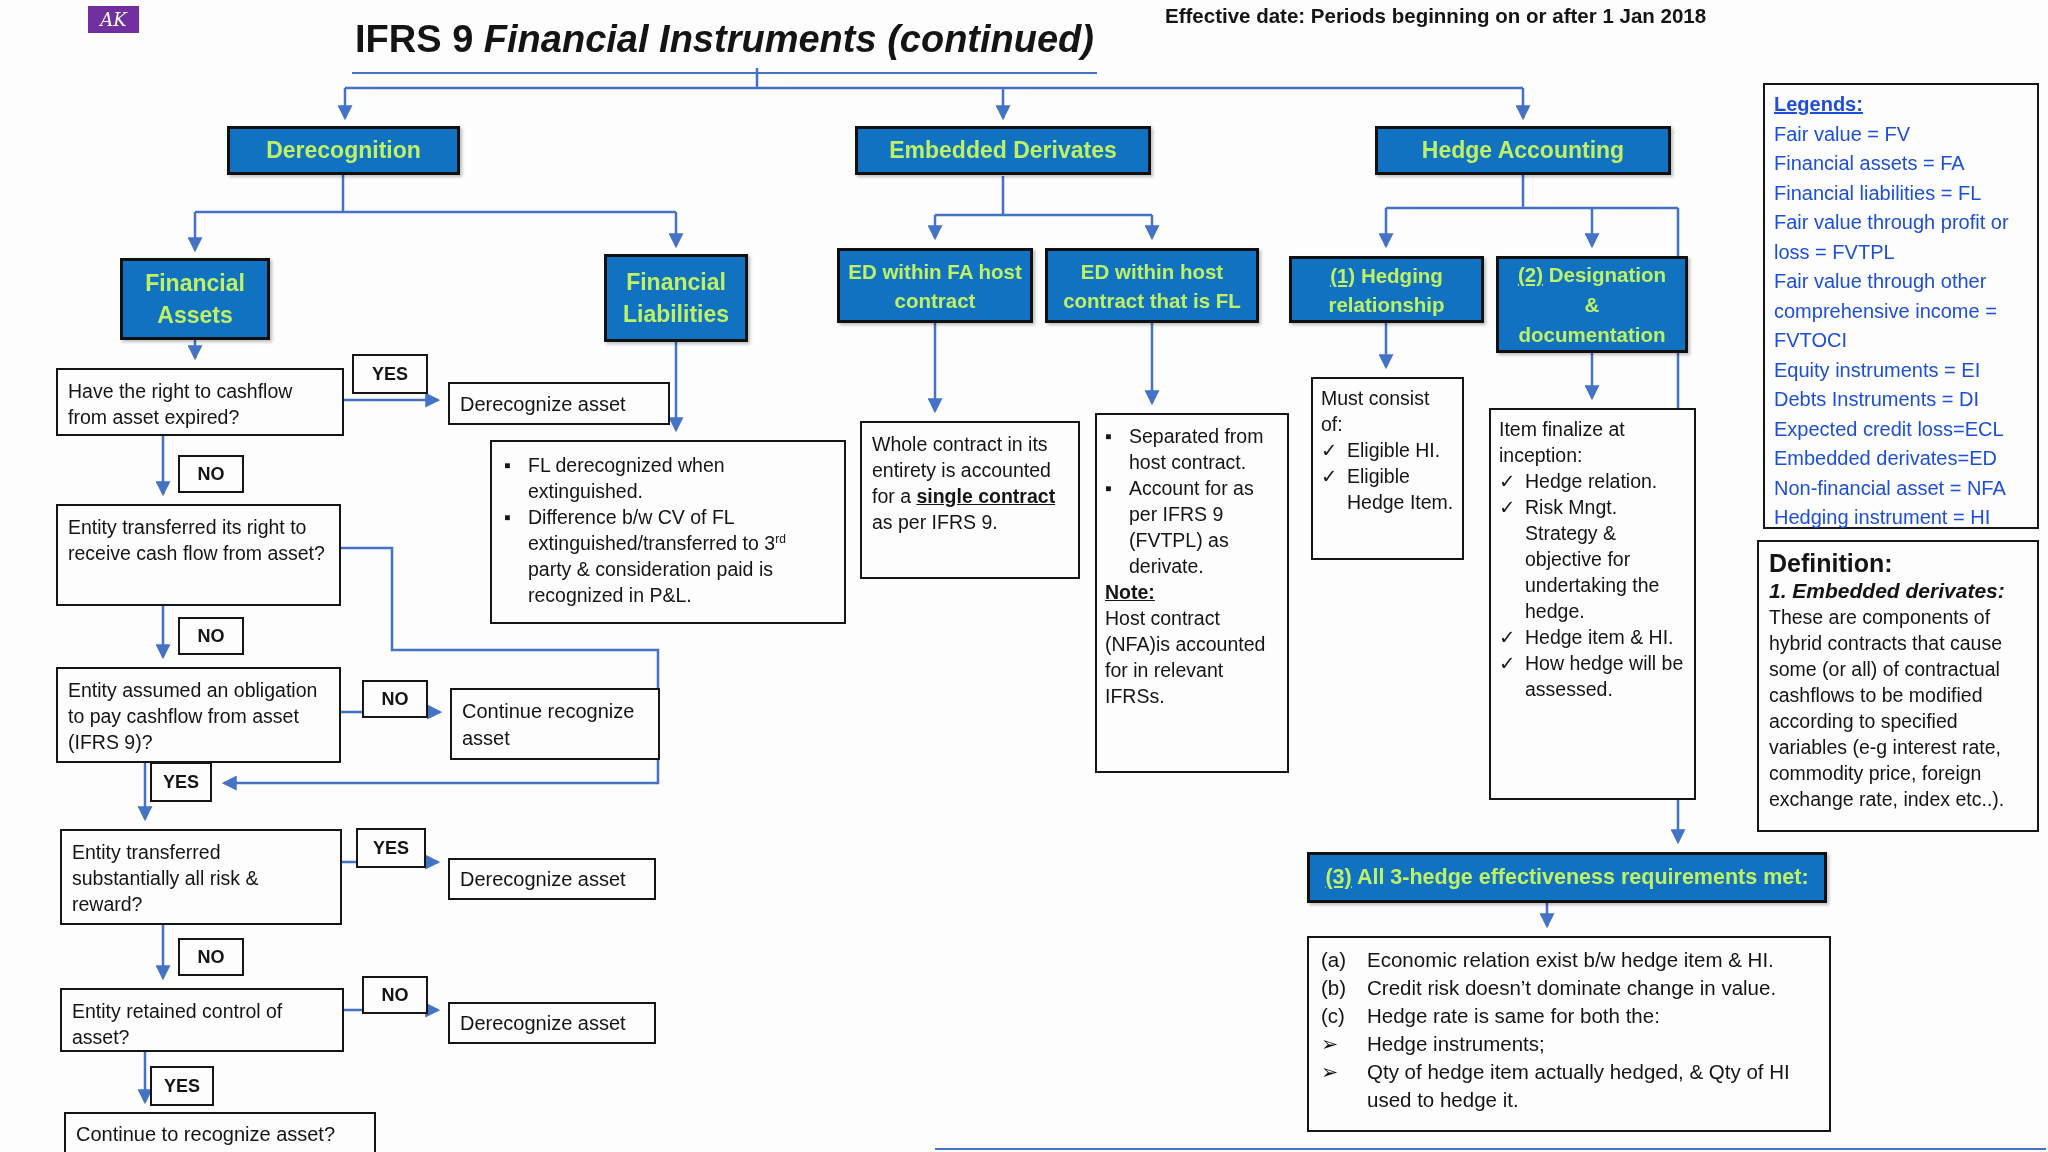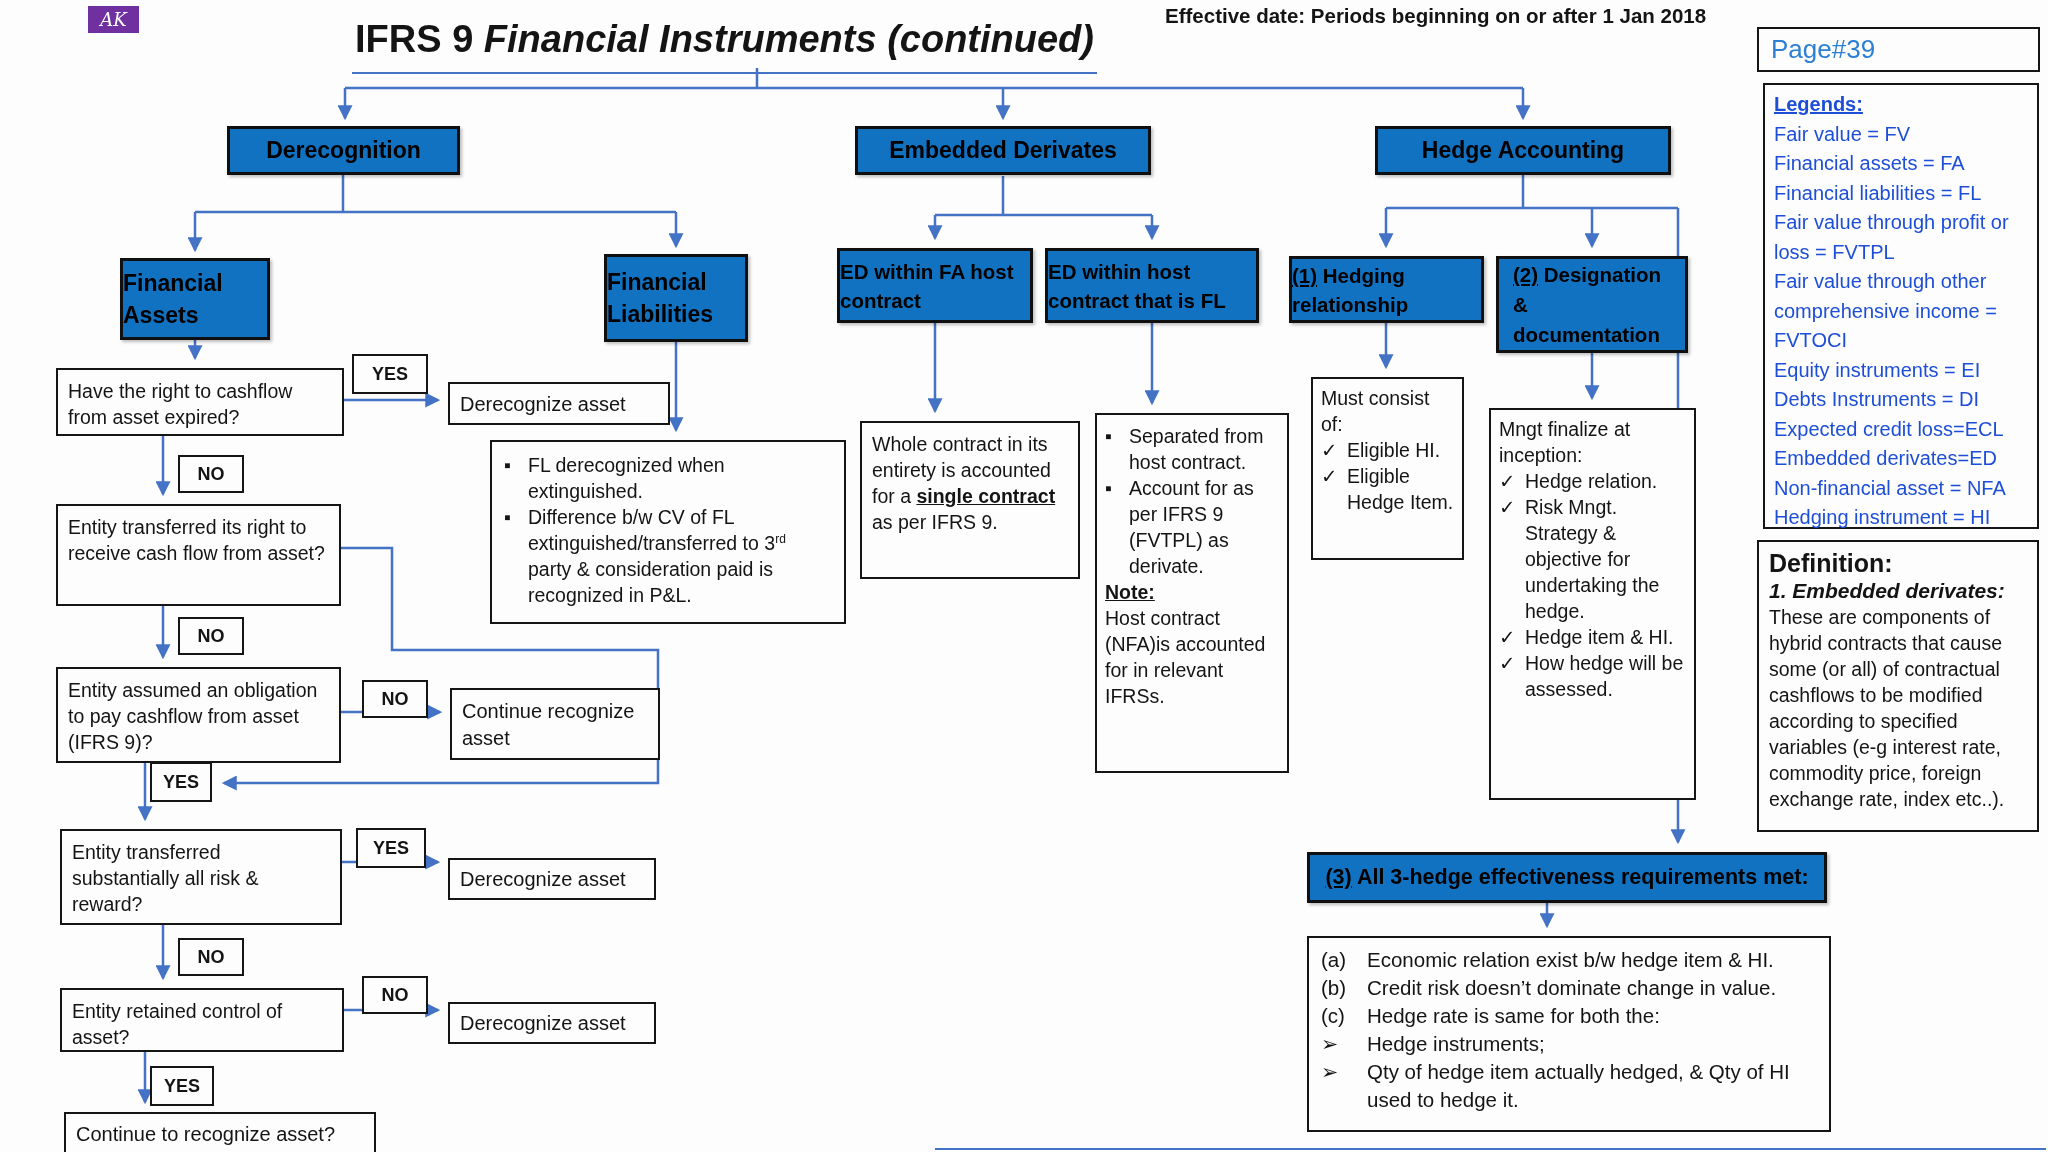--- a/index.html
+++ b/index.html
@@ -1,21 +1,21 @@
 <!DOCTYPE html>
 <html><head>
 <meta charset="utf-8">
 <style>
   html,body{margin:0;padding:0;background:#fdfdfd;}
   #canvas{position:relative;width:2048px;height:1152px;overflow:hidden;
           font-family:"Liberation Sans",sans-serif;color:#141414;background:#fdfdfd;}
   .abs{position:absolute;box-sizing:border-box;}
   svg.wires{position:absolute;left:0;top:0;pointer-events:none;}
-  .blue{background:#1272c2;border:3px solid #101010;color:#000000;font-weight:bold;
-        display:flex;align-items:center;justify-content:center;
+  .blue{background:#1272c2;border:3px solid #101010;color:#bef264;font-weight:bold;
+        display:flex;align-items:center;justify-content:center;text-align:center;
         box-shadow:2px 2px 3px rgba(0,0,0,.25);}
   .box{background:#fdfdfd;border:2.4px solid #151515;padding:8px 10px;
        font-size:19.5px;line-height:26px;}
   .lbl{background:#fdfdfd;border:2.6px solid #151515;font-weight:bold;font-size:18px;
        display:flex;align-items:center;justify-content:center;}
   .row{display:flex;}
   .mk{flex:0 0 24px;}
   .mk2{flex:0 0 26px;}
   .undl{text-decoration:underline;}
   .legend{color:#1d4ed8;font-size:20px;line-height:29.5px;}
@@ -80,23 +80,20 @@
   <div class="abs" style="left:88px;top:6px;width:51px;height:27px;background:#7030A0;display:flex;align-items:center;justify-content:center;">
     <span style="color:#fff;font-family:'DejaVu Serif',serif;font-style:italic;font-size:18px;">AK</span>
   </div>
 
   <div class="abs" style="left:352px;top:18px;width:745px;height:56px;border-bottom:2.5px solid #4472C4;font-size:38px;font-weight:bold;text-align:center;white-space:nowrap;">
     <span>IFRS 9</span><span style="font-style:italic;"> Financial Instruments (continued)</span>
   </div>
 
   <div class="abs" style="left:1165px;top:4px;width:570px;font-size:20.5px;font-weight:bold;">Effective date: Periods beginning on or after 1 Jan 2018</div>
 
-  <div class="abs" style="left:1757px;top:27px;width:283px;height:45px;border:2.4px solid #151515;background:#fdfdfd;display:flex;align-items:center;">
-    <span style="color:#2b7fd4;font-size:26px;padding-left:12px;">Page#39</span>
-  </div>
 
   <div class="abs legend" style="left:1763px;top:83px;width:276px;height:446px;border:2.6px solid #151515;background:#fdfdfd;padding:5px 9px;">
     <div style="font-weight:bold;text-decoration:underline;">Legends:</div>
     <div>Fair value = FV</div>
     <div>Financial assets = FA</div>
     <div>Financial liabilities = FL</div>
     <div>Fair value through profit or loss = FVTPL</div>
     <div>Fair value through other comprehensive income = FVTOCI</div>
     <div>Equity instruments = EI</div>
     <div>Debts Instruments = DI</div>
@@ -195,21 +192,21 @@
       <span class="mk2">✓</span>
       <span>Eligible HI.</span>
     </div>
     <div class="row">
       <span class="mk2">✓</span>
       <span>Eligible Hedge Item.</span>
     </div>
   </div>
 
   <div class="abs box" style="left:1489px;top:408px;width:207px;height:392px;padding:6px 8px;">
-    <div>Mngt finalize at inception:</div>
+    <div>Item finalize at inception:</div>
     <div class="row">
       <span class="mk2">✓</span>
       <span>Hedge relation.</span>
     </div>
     <div class="row">
       <span class="mk2">✓</span>
       <span>Risk Mngt. Strategy &amp; objective for undertaking the hedge.</span>
     </div>
     <div class="row">
       <span class="mk2">✓</span>

